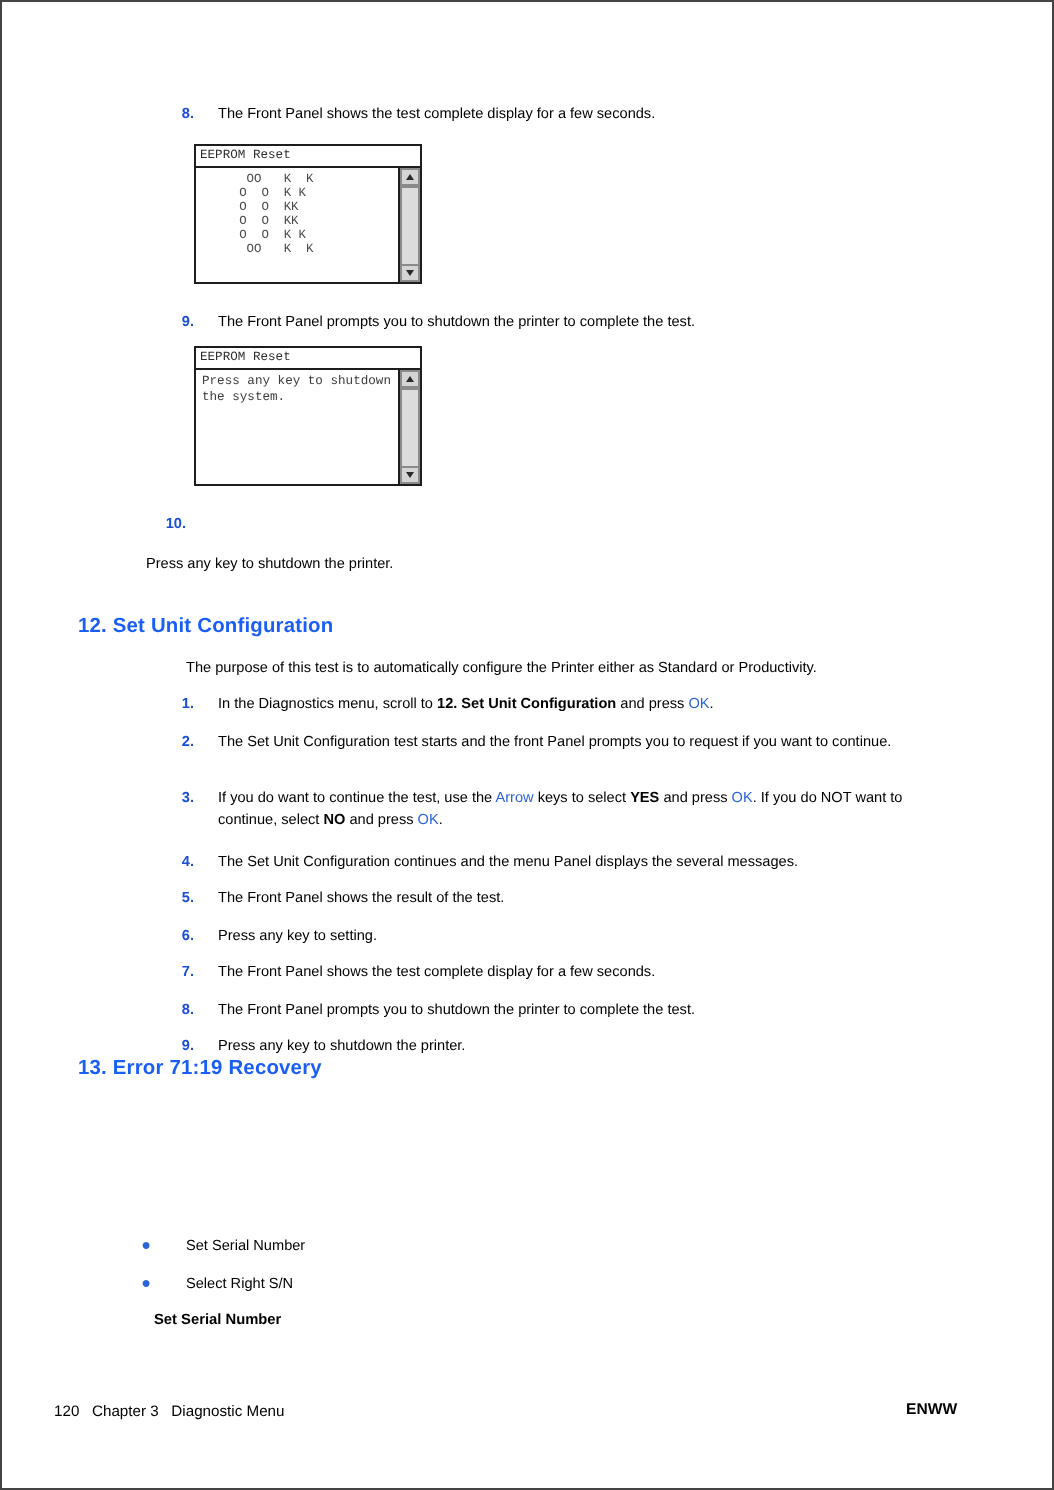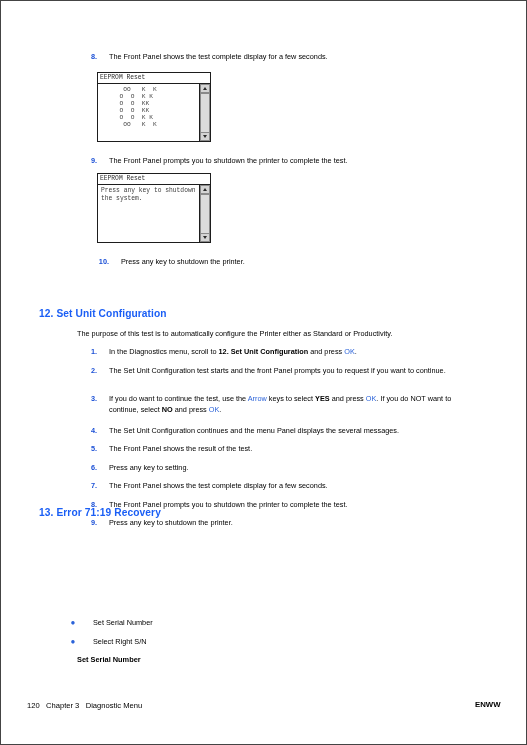--- a/index.html
+++ b/index.html
@@ -261,29 +261,29 @@
             </div>
           <div class="sb-track" style="top:9px; bottom:9px;"></div>
           <div class="sb-thumb" style="top:9px; height:40px;"></div>
           <div class="sb-arrow down">
               <i></i>
             </div>
         </div>
       </div>
     </div>
 
-    <div class="step" style="left:88px; top:256px; width:400px;">
+    <div class="step" style="left:72px; top:256px; width:400px;flex-direction:column;">
       <span class="num">10.</span>
       <span class="txt">Press any key to shutdown the printer.</span>
     </div>
 
 
     <div class="heading" style="left:38px; top:307px;">12. Set Unit Configuration</div>
 
-    <div class="para" style="left:76px; top:328px; width:400px;">The purpose of this test is to automatically configure the Printer either as Standard or Productivity.</div>
+    <div class="para" style="left:92px; top:328px; width:400px;">The purpose of this test is to automatically configure the Printer either as Standard or Productivity.</div>
 
     <div class="step substep" style="left:76px; top:346px; width:390px;">
       <span class="num">1.</span>
       <span class="txt"><span>In the Diagnostics menu, scroll to </span><span class="b">12. Set Unit Configuration</span><span> and press </span><span class="blue">OK</span><span>.</span></span>
     </div>
 
     <div class="step substep" style="left:76px; top:365px; width:390px;">
       <span class="num">2.</span>
       <span class="txt"><span>The Set Unit Configuration test starts and the front Panel prompts you to request if you want to continue.</span></span>
     </div>
@@ -316,32 +316,32 @@
     <div class="step substep" style="left:76px; top:499px; width:390px;">
       <span class="num">8.</span>
       <span class="txt"><span>The Front Panel prompts you to shutdown the printer to complete the test.</span></span>
     </div>
 
     <div class="step substep" style="left:76px; top:517px; width:390px;">
       <span class="num">9.</span>
       <span class="txt"><span>Press any key to shutdown the printer.</span></span>
     </div>
 
-    <div class="heading" style="left:38px; top:506px;">13. Error 71:19 Recovery</div>
+    <div class="heading" style="left:38px; top:528px;">13. Error 71:19 Recovery</div>
 
 
 
     <div class="bullet" style="left:62px; top:617px; width:300px;">
       <span class="dot">●</span>
       <span class="btxt">Set Serial Number</span>
     </div>
     <div class="bullet" style="left:62px; top:636px; width:300px;">
       <span class="dot">●</span>
       <span class="btxt">Select Right S/N</span>
     </div>
 
     <div class="subheading" style="left:76px; top:654px;">Set Serial Number</div>
 
     <div class="footer-left" style="left:26px; top:700px;">120   Chapter 3   Diagnostic Menu</div>
-    <div class="footer-right" style="left:452px; top:699px;margin-left:22px;">ENWW</div>
+    <div class="footer-right" style="left:452px; top:699px;">ENWW</div>
 
   </div>
 </div>
 
 </body></html>

